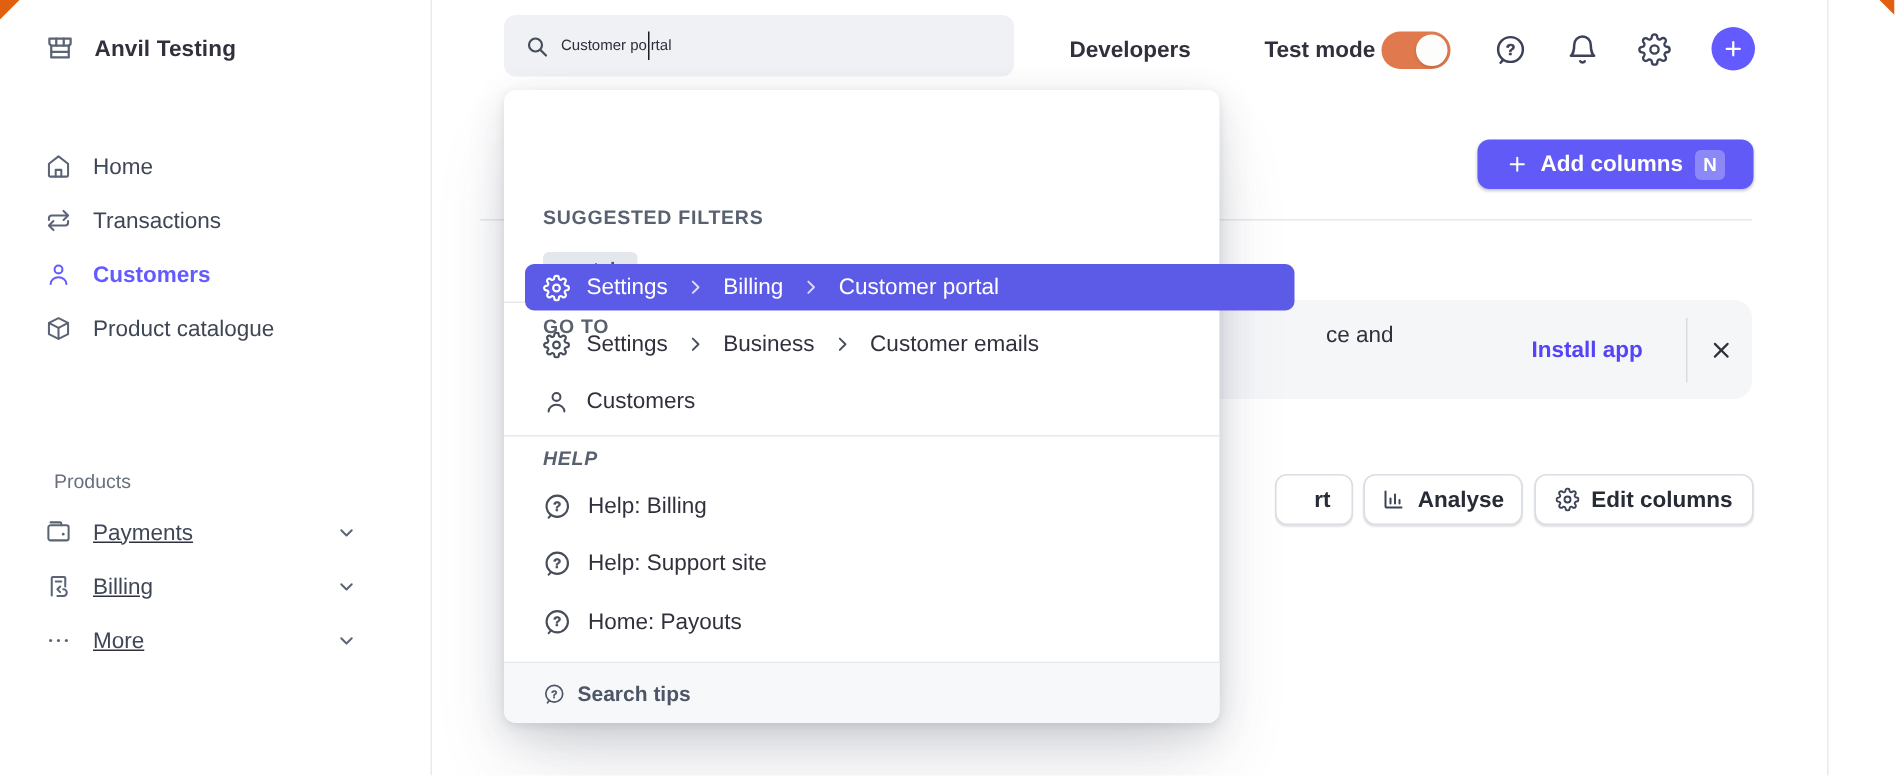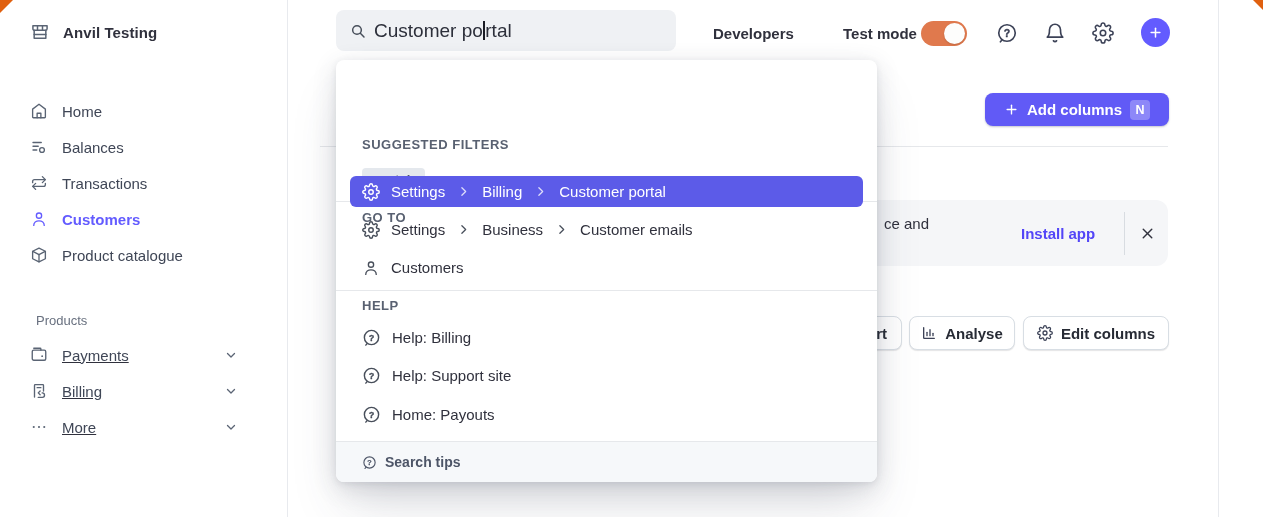--- a/index.html
+++ b/index.html
@@ -32,21 +32,21 @@
   .nav-item.active .lbl { color:#635bff; font-weight:700; }
   .products-label { position:absolute; top:313px; left:36px; font-size:13px; color:#68707f; font-weight:500; }
   .nav2 { position:absolute; top:337px; left:0; right:0;text-decoration:underline; }
   .nav2 .nav-item { position:relative; }
   .chev { position:absolute; right:30px; color:#68707f; }
 
   
   .searchbox { position:absolute; left:336px; top:10px; width:340px; height:41px;
     background:#eff1f4; border-radius:8px; display:flex; align-items:center; padding:0 14px; z-index:4; }
   .searchbox .icon { color:#474e5a; margin-right:8px; }
-  .search-text { font-size:19px; color:#2c2f3a; display:flex; align-items:center; }
+  .search-text { font-size:10px; color:#2c2f3a; display:flex; align-items:center; }
   .caret { width:1.5px; height:19px; background:#1a1c24; margin:0 .5px; }
   .tb-label { position:absolute; top:25px; font-size:15px; font-weight:700; color:#30313d; }
   .toggle { position:absolute; left:921px; top:21px; width:46px; height:25px; border-radius:13px;
     background:#e0794d; cursor:pointer; }
   .toggle .knob { position:absolute; top:2px; right:2px; width:21px; height:21px; border-radius:50%;
     background:#fdfdfc; box-shadow:0 1px 2px rgba(0,0,0,.15); }
   .tb-icon { position:absolute; top:22px; width:22px; height:22px; color:#3c4257; cursor:pointer; }
   .plus-btn { position:absolute; left:1141px; top:18px; width:29px; height:29px; border-radius:50%;
     background:#635bff; color:#fff; display:flex; align-items:center; justify-content:center; cursor:pointer; }
 
@@ -64,21 +64,21 @@
   .banner-fragment { position:absolute; left:884px; top:215px; font-size:15px; color:#30313d; }
   .install-link { position:absolute; left:1021px; top:225px; font-size:15px; font-weight:700; color:#5345f7; cursor:pointer;text-align:right; }
   .banner-vline { position:absolute; left:1124px; top:212px; width:1px; height:43px; background:#d8dce1; }
   .banner-x { position:absolute; left:1139px; top:225px; width:17px; height:17px; color:#30313d; cursor:pointer; }
   .toolbar-btn { position:absolute; top:316px; height:34px; background:#fff; border:1px solid #d8dee4;
     border-radius:8px; display:flex; align-items:center; justify-content:center; gap:8px;
     font-size:15px; font-weight:700; color:#272b35; box-shadow:0 1px 1px rgba(33,37,44,.12); cursor:pointer; }
   .toolbar-btn .icon { color:#3c4257; }
 
   
-  .panel { position:absolute; left:336px; top:60px; width:541px; height:422px; background:#fff;
+  .panel { position:absolute; left:336px; top:60px; width:477px; height:422px; background:#fff;
     border-radius:8px; z-index:20;
     box-shadow:0 6px 24px rgba(60,66,87,.16), 0 2px 6px rgba(60,66,87,.10), 0 30px 50px -10px rgba(60,66,87,.18); }
   .section-label { position:absolute; left:26px; font-size:13px; font-weight:600; color:#596171; letter-spacing:.5px; }
   .chip { position:absolute; left:26px; top:108px; height:23px; background:#e4e8ed; border-radius:4px;
     display:flex; align-items:center; padding:0 10px; font-size:13px; font-weight:600; color:#4f5869; cursor:pointer; }
   .p-divider { position:absolute; left:0; right:0; height:1px; background:#e6e8eb; }
   .p-row { position:absolute; left:14px; width:513px; height:31px; border-radius:6px;
     display:flex; align-items:center; padding-left:12px; gap:11px; font-size:15px; color:#30313d; cursor:pointer; }
   .p-row .icon { color:#474e5a; }
   .p-row.selected { background:#5c5be8; color:#fff; }
@@ -117,31 +117,20 @@
         <svg viewBox="0 0 24 24" width="18" height="18">
             <path d="M3.5 9.5 12 3l8.5 6.5V20a1 1 0 0 1-1 1h-15a1 1 0 0 1-1-1z"></path>
             <path d="M9.5 21v-6h5v6"></path>
           </svg>
       </span>
       <span class="lbl">Home</span>
     </div>
     <div class="nav-item">
       <span class="icon">
         <svg viewBox="0 0 24 24" width="18" height="18">
-            <line x1="4" y1="6" x2="15" y2="6"></line>
-            <line x1="4" y1="11" x2="11" y2="11"></line>
-            <line x1="4" y1="16" x2="9" y2="16"></line>
-            <circle cx="16" cy="16" r="3.2"></circle>
-          </svg>
-      </span>
-      <span class="lbl">Balances</span>
-    </div>
-    <div class="nav-item">
-      <span class="icon">
-        <svg viewBox="0 0 24 24" width="18" height="18">
             <polyline points="16.5 3.5 20.5 7.5 16.5 11.5"></polyline>
             <path d="M3.5 11.5V10a2.5 2.5 0 0 1 2.5-2.5h14"></path>
             <polyline points="7.5 20.5 3.5 16.5 7.5 12.5"></polyline>
             <path d="M20.5 12.5V14a2.5 2.5 0 0 1-2.5 2.5H4"></path>
           </svg>
       </span>
       <span class="lbl">Transactions</span>
     </div>
     <div class="nav-item active">
       <span class="icon">
@@ -367,21 +356,21 @@
     <span class="icon">
       <svg viewBox="0 0 24 24" width="18" height="18">
           <circle cx="12" cy="7.5" r="3.5"></circle>
           <path d="M5 20.5c0-3.6 3.1-6 7-6s7 2.4 7 6"></path>
         </svg>
     </span>
     <span>Customers</span>
   </div>
 
   <div class="p-divider" style="top:230px;"></div>
-  <div class="section-label" style="top:238px;">HELP</div>
+  <div class="section-label" style="top:238px;font-style:italic;">HELP</div>
 
   <div class="p-row" style="top:262px;">
     <span class="icon">
       <svg viewBox="0 0 24 24" width="19" height="19">
           <circle cx="12" cy="12" r="9"></circle>
           <path d="M6.3 19.9 4.8 21.6"></path>
           <text class="qmark" x="12" y="16" font-size="11.5" text-anchor="middle" fill="currentColor">?</text>
         </svg>
     </span>
     <span>Help: Billing</span>

